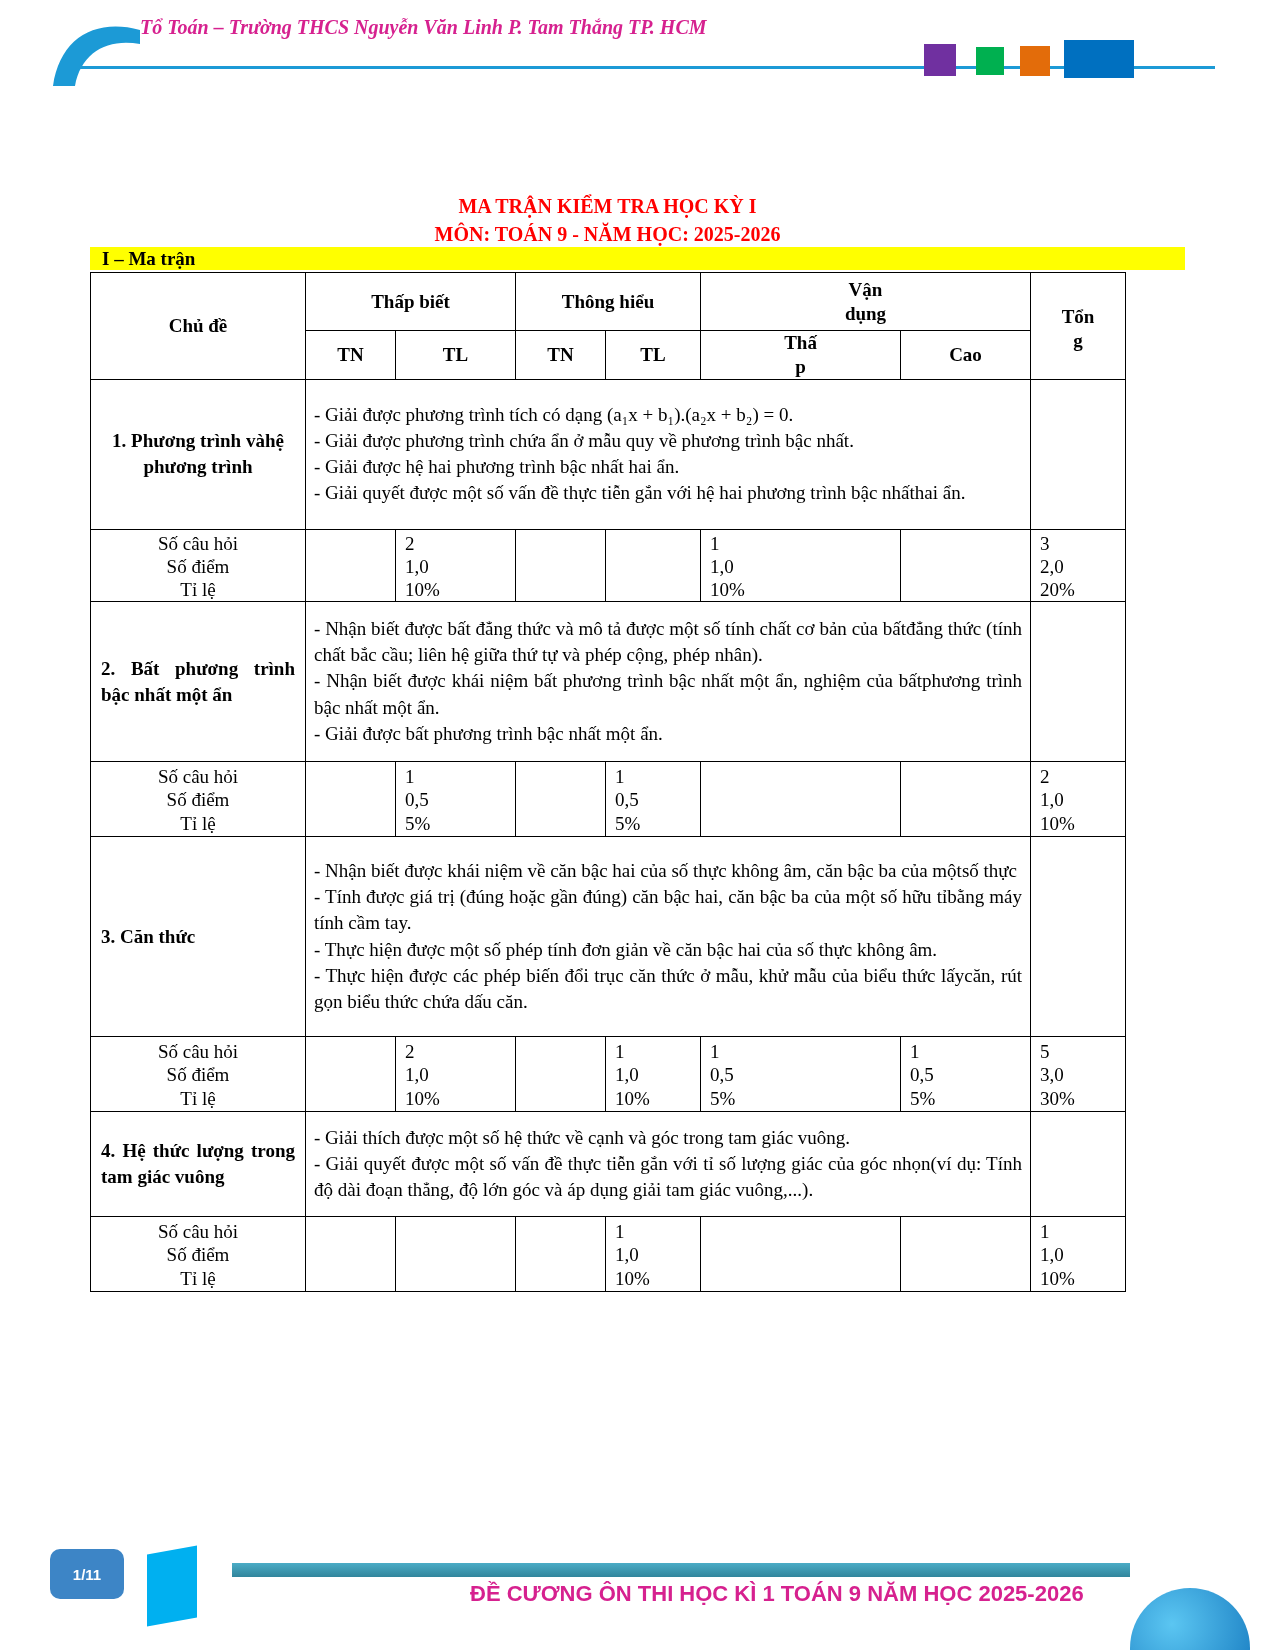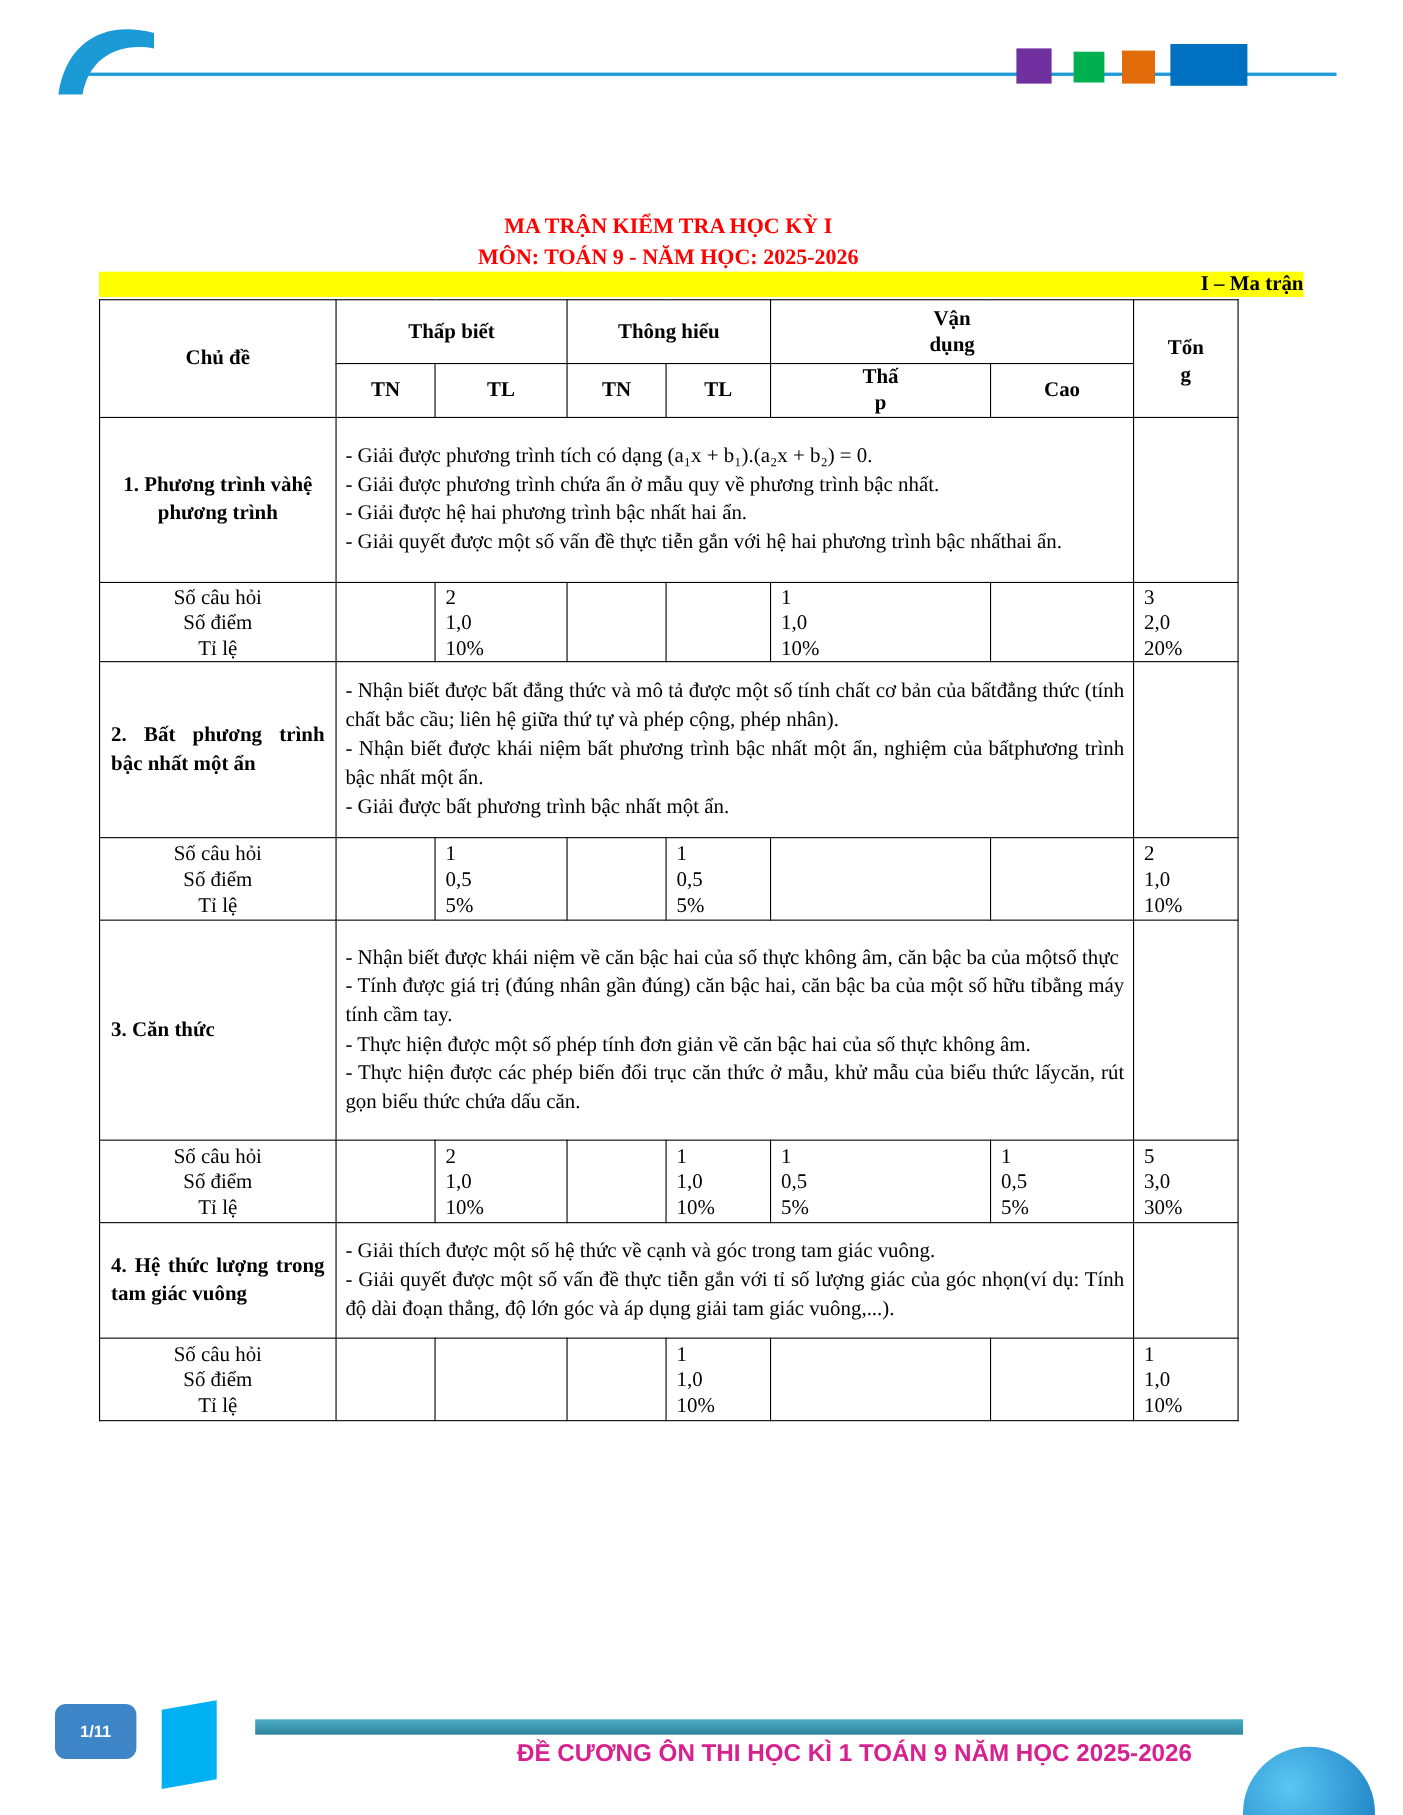--- a/index.html
+++ b/index.html
@@ -38,21 +38,20 @@
   .title-block {
     position:absolute; left:90px; top:192px; width:1035px;
     text-align:center; color:var(--title-red,#FF0000);
     font-weight:bold; font-size:20px; line-height:28px;
   }
   .section-bar {
     position:absolute; left:90px; top:247px; width:1095px; height:23px;
     background:var(--highlight-yellow,#FFFF00);
     font-weight:bold; font-size:19px; line-height:23px;
     padding-left:12px;
-    text-align:right;
   }
 
   
   table.matrix {
     position:absolute; left:90px; top:272px;
     width:1035px;
     border-collapse:collapse;
     table-layout:fixed;
     font-size:19px;
   }
@@ -111,20 +110,21 @@
   }
 </style>
 </head>
 <body>
 
 <div class="page">
 
   <svg class="swoosh" width="92" height="68" viewBox="0 0 92 68">
     <path d="M90 10 C 45 -2, 10 18, 3 66 L 25 66 C 31 32, 58 18, 90 24 Z" style="fill:var(--line-blue,#1C9AD6)"></path>
   </svg>
+  <div class="banner-title">Tổ Toán – Trường THCS Nguyễn Văn Linh P. Tam Thắng TP. HCM</div>
   <div class="top-rule"></div>
   <div class="sq sq-purple"></div>
   <div class="sq sq-green"></div>
   <div class="sq sq-orange"></div>
   <div class="sq sq-blue"></div>
 
 
   <div class="title-block">
     <div>MA TRẬN KIỂM TRA  HỌC KỲ I</div>
     <div>MÔN: TOÁN 9 - NĂM HỌC:  2025-2026</div>
@@ -236,21 +236,21 @@
           <div>2</div>
           <div>1,0</div>
           <div>10%</div>
         </td>
       </tr>
 
       <tr class="rh-c3">
         <td class="topic-name">3. Căn thức</td>
         <td class="desc" colspan="6">
           <div class="bullet">- Nhận biết được khái niệm về căn bậc hai của số thực không âm, căn bậc ba của mộtsố thực</div>
-          <div class="bullet">- Tính được giá trị (đúng nhân gần đúng) căn bậc hai, căn bậc ba của một số hữu tỉbằng máy tính cầm tay.</div>
+          <div class="bullet">- Tính được giá trị (đúng hoặc gần đúng) căn bậc hai, căn bậc ba của một số hữu tỉbằng máy tính cầm tay.</div>
           <div class="bullet">- Thực hiện được một số phép tính đơn giản về căn bậc hai của số thực không âm.</div>
           <div class="bullet">- Thực hiện được các phép biến đổi trục căn thức ở mẫu, khử mẫu của biểu thức lấycăn, rút gọn biểu thức chứa dấu căn.</div>
         </td>
         <td></td>
       </tr>
       <tr class="rh-s3">
         <td class="stat-label">
           <div>Số câu hỏi</div>
           <div>Số điểm</div>
           <div>Tỉ lệ</div>

